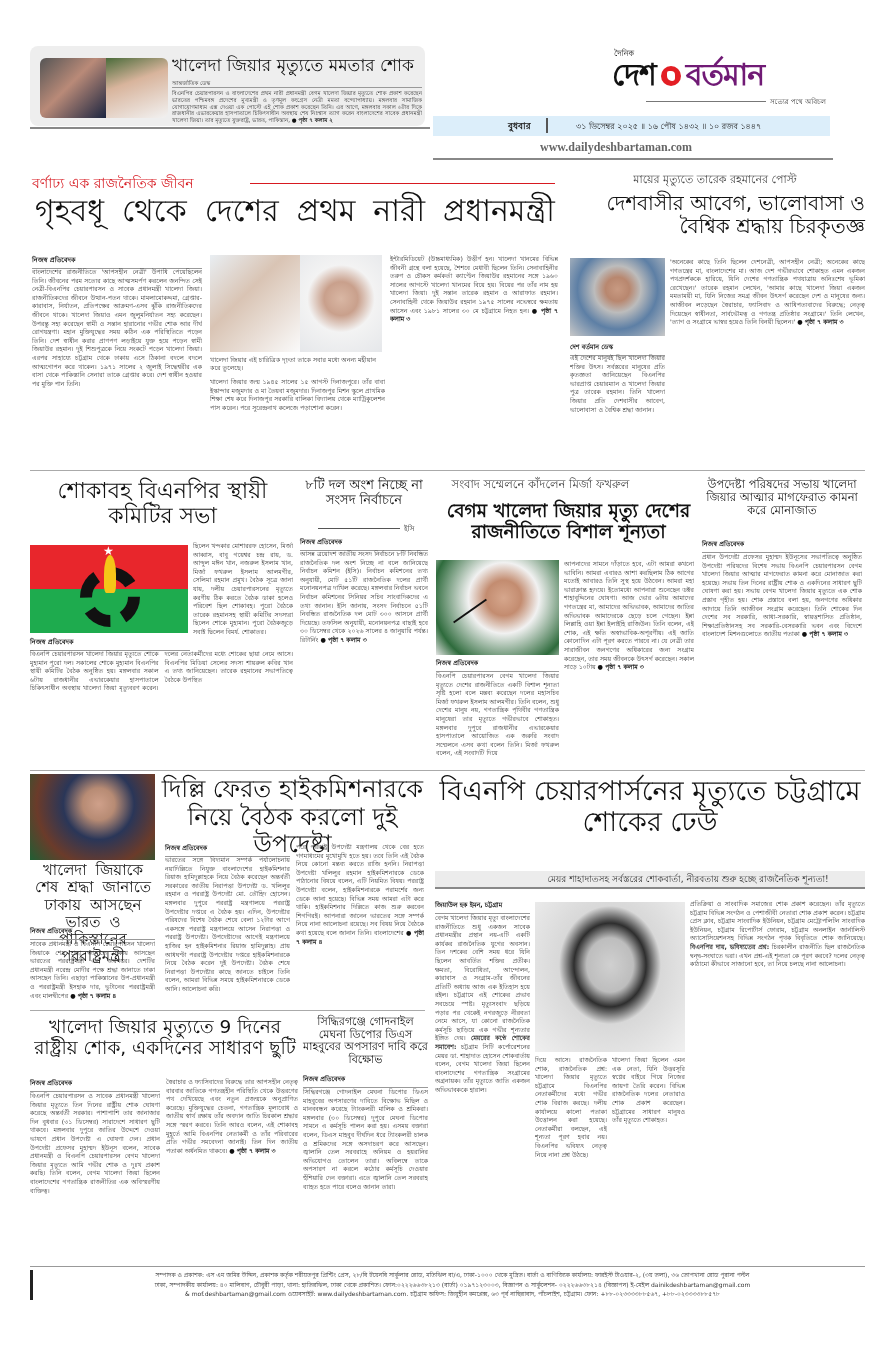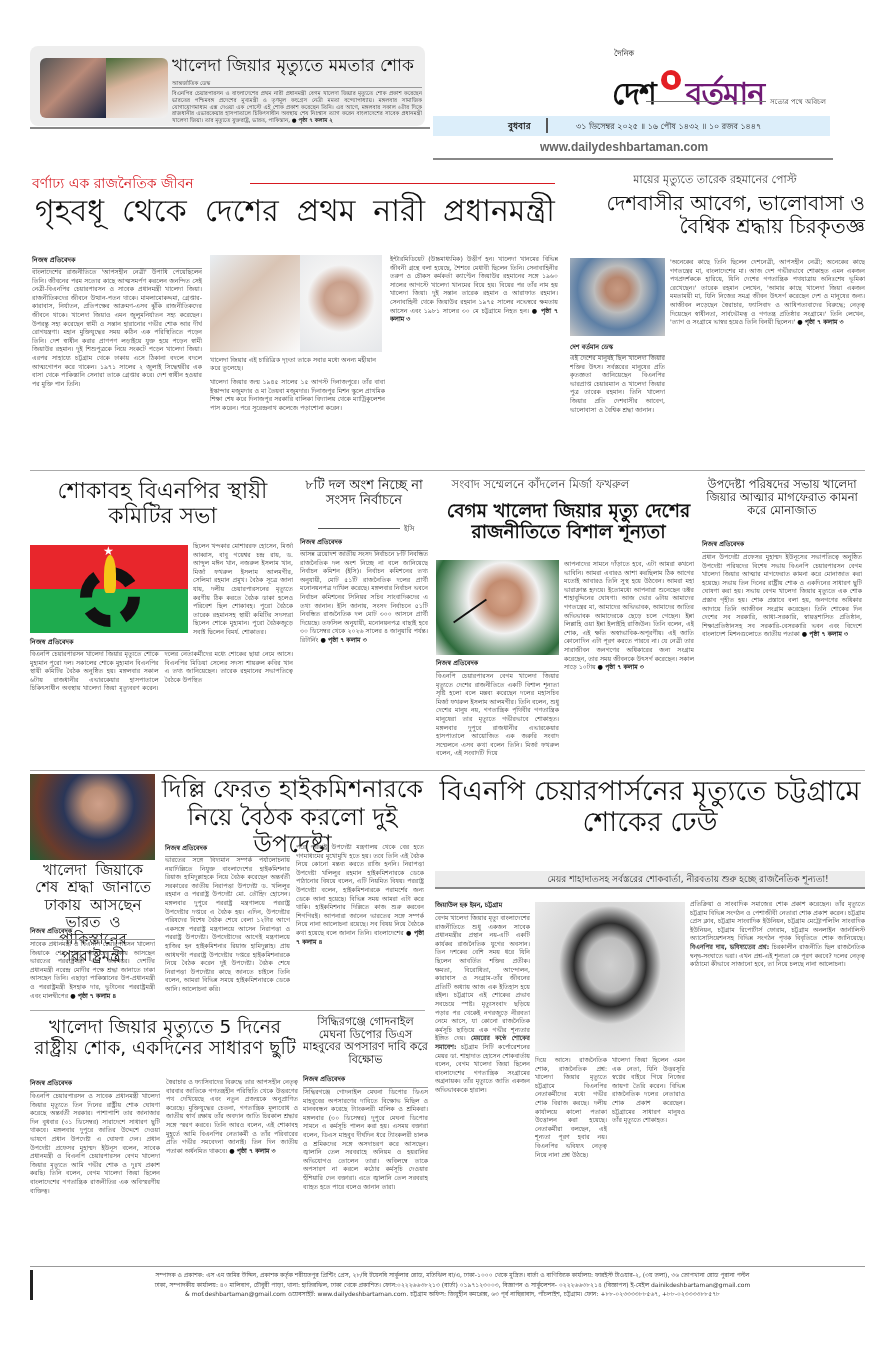--- a/index.html
+++ b/index.html
@@ -1,39 +1,39 @@
 <!DOCTYPE html>
 <html><head>
 <meta charset="utf-8">
 <style>
 *{box-sizing:border-box;margin:0;padding:0}
 body{width:870px;height:1350px;background:#fff;font-family:"DejaVu Sans",sans-serif;color:#111;position:relative;overflow:hidden}
 .abs{position:absolute}
-.serif{font-family:Liberation Sans, sans-serif}
+.serif{font-family:Liberation Serif, serif}
 .hl{font-family:"DejaVu Sans",sans-serif;font-weight:400;color:#111;line-height:1.15;text-align:center}
 .body-text{font-size:6.2px;line-height:8.6px;color:#333;text-align:justify;overflow:hidden}
 .cont{font-weight:bold;color:#111}
 .photo{background:#bbb;overflow:hidden}
 .caption{font-size:6.3px;color:#333;line-height:8px}
 .rule{background:#999;height:1px}
 </style>
 </head>
 <body>
 
 <div class="abs" style="left:30px;top:46px;width:395px;height:80px;background:#eeeeee;border-radius:8px;"></div>
 <div class="abs photo" style="left:40px;top:58px;width:66px;height:60px;background:linear-gradient(135deg,#555 0%,#b98a78 45%,#1c2540 100%);border-radius:6px 0 0 6px;"></div>
 <div class="abs photo" style="left:106px;top:58px;width:62px;height:60px;background:linear-gradient(160deg,#4a6b3a 0%,#d8b49c 40%,#f2f2f2 100%);border-radius:0 6px 6px 0;"></div>
 <div class="abs hl" style="left:172px;top:56px;width:250px;font-size:17px;text-align:left;">খালেদা জিয়ার মৃত্যুতে মমতার শোক</div>
 <div class="abs" style="left:172px;top:80px;font-size:5.5px;color:#333;">আন্তর্জাতিক ডেস্ক</div>
 <div class="abs rule" style="left:172px;top:87px;width:250px;"></div>
 <div class="abs body-text" style="left:172px;top:90px;width:250px;height:34px;font-size:5.5px;line-height:6.8px;"><span>বিএনপির চেয়ারপারসন ও বাংলাদেশের প্রথম নারী প্রধানমন্ত্রী বেগম খালেদা জিয়ার মৃত্যুতে শোক প্রকাশ করেছেন ভারতের পশ্চিমবঙ্গ প্রদেশের মুখ্যমন্ত্রী ও তৃণমূল কংগ্রেস নেত্রী মমতা বন্দ্যোপাধ্যায়। মঙ্গলবার সামাজিক যোগাযোগমাধ্যম এক্স দেওয়া এক পোস্টে এই শোক প্রকাশ করেছেন তিনি। এর আগে, মঙ্গলবার সকাল ৬টার দিকে রাজধানীর এভারকেয়ার হাসপাতালে চিকিৎসাধীন অবস্থায় শেষ নিঃশ্বাস ত্যাগ করেন বাংলাদেশের সাবেক প্রধানমন্ত্রী খালেদা জিয়া। তার মৃত্যুতে যুক্তরাষ্ট্র, ভারত, পাকিস্তান,</span> <span class="cont">● পৃষ্ঠা ৭ কলাম ২</span></div>
 <div class="abs" style="left:30px;top:127px;width:400px;height:1.5px;background:#888;"></div>
 
 <div class="abs" style="left:614px;top:47px;font-size:8px;color:#222;">দৈনিক</div>
-<div class="abs" style="left:612px;top:70px;width:216px;height:36px;display:flex;align-items:flex-start;">
+<div class="abs" style="left:612px;top:58px;width:216px;height:36px;display:flex;align-items:center;">
   <span style="font-size:30px;font-weight:bold;color:#111;letter-spacing:-1px;">দেশ</span>
   <span style="display:inline-block;width:20px;height:20px;border-radius:50%;background:#e31e24;margin:0 5px;position:relative;">
     <span style="position:absolute;left:6px;top:5px;width:8px;height:10px;background:#fff;border-radius:2px 4px 3px 5px;"></span>
   </span>
   <span style="font-size:30px;font-weight:bold;color:#701a75;letter-spacing:-1px;">বর্তমান</span>
 </div>
 <div class="abs" style="left:646px;top:101px;width:120px;height:1px;background:#777;"></div>
 <div class="abs" style="left:770px;top:96px;font-size:7px;color:#333;">সত্যের পথে অবিচল</div>
 
 <div class="abs" style="left:433px;top:116px;width:397px;height:20px;background:#dceefa;"></div>
@@ -112,21 +112,21 @@
 <div class="abs hl" style="left:435px;top:874px;width:506px;font-size:9px;color:#333;">মেয়র শাহাদাতসহ সর্বস্তরের শোকবার্তা, নীরবতায় শুরু হচ্ছে রাজনৈতিক শূন্যতা!</div>
 <div class="abs" style="left:435px;top:900px;width:95px;font-size:6.3px;font-weight:bold;border-bottom:1px solid #999;padding-bottom:2px;">জিয়াউল হক ইমন, চট্টগ্রাম</div>
 <div class="abs body-text" style="left:435px;top:914px;width:95px;height:345px;"><span>বেগম খালেদা জিয়ার মৃত্যু বাংলাদেশের রাজনীতিতে শুধু একজন সাবেক প্রধানমন্ত্রীর প্রস্থান নয়-এটি একটি কার্যকর রাজনৈতিক যুগের অবসান। তিন দশকের বেশি সময় ধরে যিনি ছিলেন আবর্তিত শক্তির প্রতীক। ক্ষমতা, বিরোধিতা, আন্দোলন, কারাবাস ও সংগ্রাম-তাঁর জীবনের প্রতিটি অধ্যায় আজ এক ইতিহাস হয়ে রইল। চট্টগ্রামে এই শোকের প্রভাব সবচেয়ে স্পষ্ট। মৃত্যুসংবাদ ছড়িয়ে পড়ার পর থেকেই নগরজুড়ে নীরবতা নেমে আসে, যা কোনো রাজনৈতিক কর্মসূচি ছাড়িয়ে এক গভীর শূন্যতার ইঙ্গিত দেয়।</span> <b>মেয়রের কণ্ঠে শোকের সমাবেশ:</b> <span>চট্টগ্রাম সিটি কর্পোরেশনের মেয়র ডা. শাহাদাত হোসেন শোকবার্তায় বলেন, বেগম খালেদা জিয়া ছিলেন বাংলাদেশের গণতান্ত্রিক সংগ্রামের অগ্রনায়ক। তাঁর মৃত্যুতে জাতি একজন অভিভাবককে হারাল।</span></div>
 <div class="abs photo" style="left:535px;top:902px;width:150px;height:150px;background:radial-gradient(ellipse at 50% 42%,#d0d0d0 0%,#bdbdbd 22%,#2e2e2e 34%,#d8d8d8 48%,#f0f0f0 100%);filter:grayscale(100%);"></div>
 <div class="abs body-text" style="left:535px;top:1056px;width:72px;height:203px;">দিয়ে আসে। রাজনৈতিক শোক, রাজনৈতিক প্রশ্ন: খালেদা জিয়ার মৃত্যুতে চট্টগ্রামে বিএনপির নেতাকর্মীদের মধ্যে গভীর শোক বিরাজ করছে। দলীয় কার্যালয়ে কালো পতাকা উত্তোলন করা হয়েছে। নেতাকর্মীরা বলছেন, এই শূন্যতা পূরণ হবার নয়। বিএনপির ভবিষ্যৎ নেতৃত্ব নিয়ে নানা প্রশ্ন উঠছে।</div>
 <div class="abs body-text" style="left:612px;top:1056px;width:73px;height:203px;">খালেদা জিয়া ছিলেন এমন এক নেতা, যিনি উত্তরসূরি স্বপ্নের বাইরে গিয়ে নিজের জায়গা তৈরি করেন। বিভিন্ন রাজনৈতিক দলের নেতারাও শোক প্রকাশ করেছেন। চট্টগ্রামের সাধারণ মানুষও তাঁর মৃত্যুতে শোকাহত।</div>
 <div class="abs body-text" style="left:690px;top:900px;width:175px;height:359px;"><span>প্রতিক্রিয়া ও সাংবাদিক সমাজের শোক প্রকাশ করেছেন। তাঁর মৃত্যুতে চট্টগ্রাম বিভিন্ন সংগঠন ও পেশাজীবী নেতারা শোক প্রকাশ করেন। চট্টগ্রাম প্রেস ক্লাব, চট্টগ্রাম সাংবাদিক ইউনিয়ন, চট্টগ্রাম মেট্রোপলিটন সাংবাদিক ইউনিয়ন, চট্টগ্রাম রিপোর্টার্স ফোরাম, চট্টগ্রাম অনলাইন জার্নালিস্ট অ্যাসোসিয়েশনসহ বিভিন্ন সংগঠন পৃথক বিবৃতিতে শোক জানিয়েছে।</span> <b>বিএনপির দায়, ভবিষ্যতের প্রশ্ন:</b> <span>চিরকালীন রাজনীতি ছিল রাজনৈতিক দ্বন্দ্ব-সংঘাতে ভরা। এখন প্রশ্ন-এই শূন্যতা কে পূরণ করবে? দলের নেতৃত্ব কাঠামো কীভাবে সাজানো হবে, তা নিয়ে চলছে নানা আলোচনা।</span></div>
 
 <div class="abs" style="left:30px;top:1010px;width:395px;height:1px;background:#aaa;"></div>
 
-<div class="abs hl" style="left:30px;top:1016px;width:270px;font-size:18.5px;">খালেদা জিয়ার মৃত্যুতে 5 দিনের রাষ্ট্রীয় শোক, একদিনের সাধারণ ছুটি</div>
+<div class="abs hl" style="left:30px;top:1016px;width:270px;font-size:18.5px;">খালেদা জিয়ার মৃত্যুতে 9 দিনের রাষ্ট্রীয় শোক, একদিনের সাধারণ ছুটি</div>
 <div class="abs" style="left:30px;top:1078px;width:130px;font-size:6.3px;font-weight:bold;border-bottom:1px solid #999;padding-bottom:2px;">নিজস্ব প্রতিবেদক</div>
 <div class="abs body-text" style="left:30px;top:1092px;width:130px;height:167px;">বিএনপি চেয়ারপারসন ও সাবেক প্রধানমন্ত্রী খালেদা জিয়ার মৃত্যুতে তিন দিনের রাষ্ট্রীয় শোক ঘোষণা করেছে অন্তর্বর্তী সরকার। পাশাপাশি তার জানাজার দিন বুধবার (৩১ ডিসেম্বর) সারাদেশে সাধারণ ছুটি থাকবে। মঙ্গলবার দুপুরে জাতির উদ্দেশে দেওয়া ভাষণে প্রধান উপদেষ্টা এ ঘোষণা দেন। প্রধান উপদেষ্টা প্রফেসর মুহাম্মদ ইউনূস বলেন, সাবেক প্রধানমন্ত্রী ও বিএনপি চেয়ারপারসন বেগম খালেদা জিয়ার মৃত্যুতে আমি গভীর শোক ও দুঃখ প্রকাশ করছি। তিনি বলেন, বেগম খালেদা জিয়া ছিলেন বাংলাদেশের গণতান্ত্রিক রাজনীতির এক অবিস্মরণীয় ব্যক্তিত্ব।</div>
 <div class="abs body-text" style="left:166px;top:1078px;width:132px;height:181px;"><span>স্বৈরাচার ও ফ্যাসিবাদের বিরুদ্ধে তার আপসহীন নেতৃত্ব বারবার জাতিকে গণতন্ত্রহীন পরিস্থিতি থেকে উত্তরণের পথ দেখিয়েছে এবং নতুন প্রজন্মকে অনুপ্রাণিত করেছে। মুক্তিযুদ্ধের চেতনা, গণতান্ত্রিক মূল্যবোধ ও জাতীয় স্বার্থ রক্ষায় তাঁর অবদান জাতি চিরকাল শ্রদ্ধার সঙ্গে স্মরণ করবে। তিনি আরও বলেন, এই শোকাবহ মুহূর্তে আমি বিএনপির নেতাকর্মী ও তাঁর পরিবারের প্রতি গভীর সমবেদনা জানাই। তিন দিন জাতীয় পতাকা অর্ধনমিত থাকবে।</span> <span class="cont">● পৃষ্ঠা ৭ কলাম ৩</span></div>
 
 <div class="abs hl" style="left:303px;top:1016px;width:125px;font-size:11px;">সিদ্ধিরগঞ্জে গোদনাইল মেঘনা ডিপোর ডিএস মাহবুবের অপসারণ দাবি করে বিক্ষোভ</div>
 <div class="abs" style="left:303px;top:1074px;width:125px;font-size:6.3px;font-weight:bold;border-bottom:1px solid #999;padding-bottom:2px;">নিজস্ব প্রতিবেদক</div>
 <div class="abs body-text" style="left:303px;top:1088px;width:125px;height:171px;">সিদ্ধিরগঞ্জে গোদনাইল মেঘনা ডিপোর ডিএস মাহবুবের অপসারণের দাবিতে বিক্ষোভ মিছিল ও মানববন্ধন করেছে ট্যাংকলরী মালিক ও শ্রমিকরা। মঙ্গলবার (৩০ ডিসেম্বর) দুপুরে মেঘনা ডিপোর সামনে এ কর্মসূচি পালন করা হয়। এসময় বক্তারা বলেন, ডিএস মাহবুব দীর্ঘদিন ধরে ট্যাংকলরী চালক ও শ্রমিকদের সঙ্গে অসদাচরণ করে আসছেন। জ্বালানি তেল সরবরাহে অনিয়ম ও হয়রানির অভিযোগও তোলেন তারা। অবিলম্বে তাকে অপসারণ না করলে কঠোর কর্মসূচি দেওয়ার হুঁশিয়ারি দেন বক্তারা। এতে জ্বালানি তেল সরবরাহ ব্যাহত হতে পারে বলেও জানান তারা।</div>
 
 <div class="abs" style="left:30px;top:1266px;width:835px;height:1px;background:#999;"></div>
 <div class="abs" style="left:30px;top:1270px;width:3px;height:30px;background:#222;"></div>

